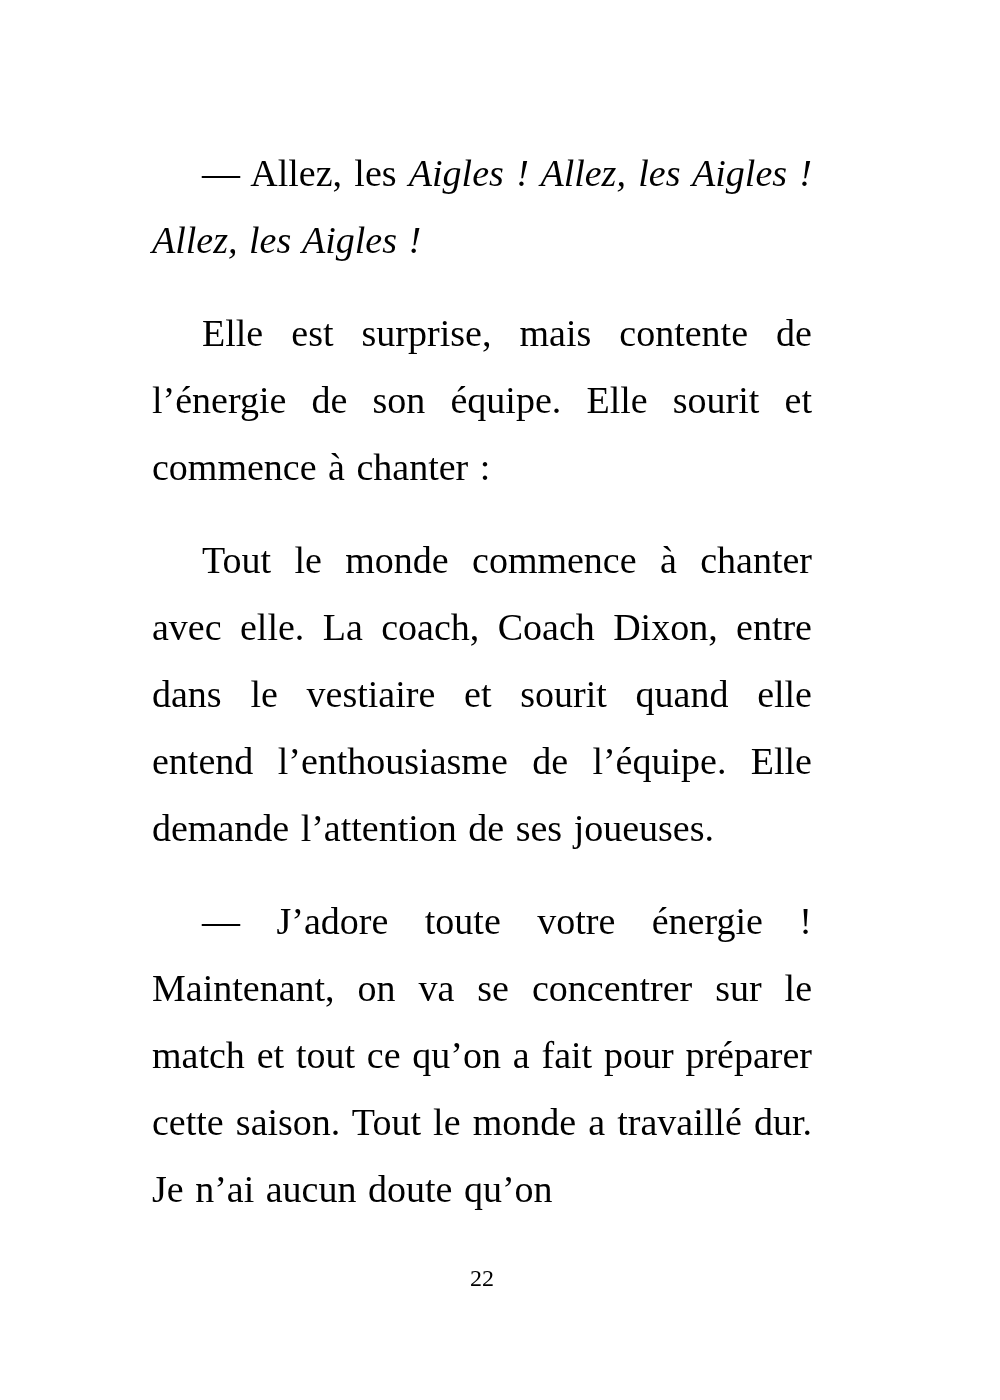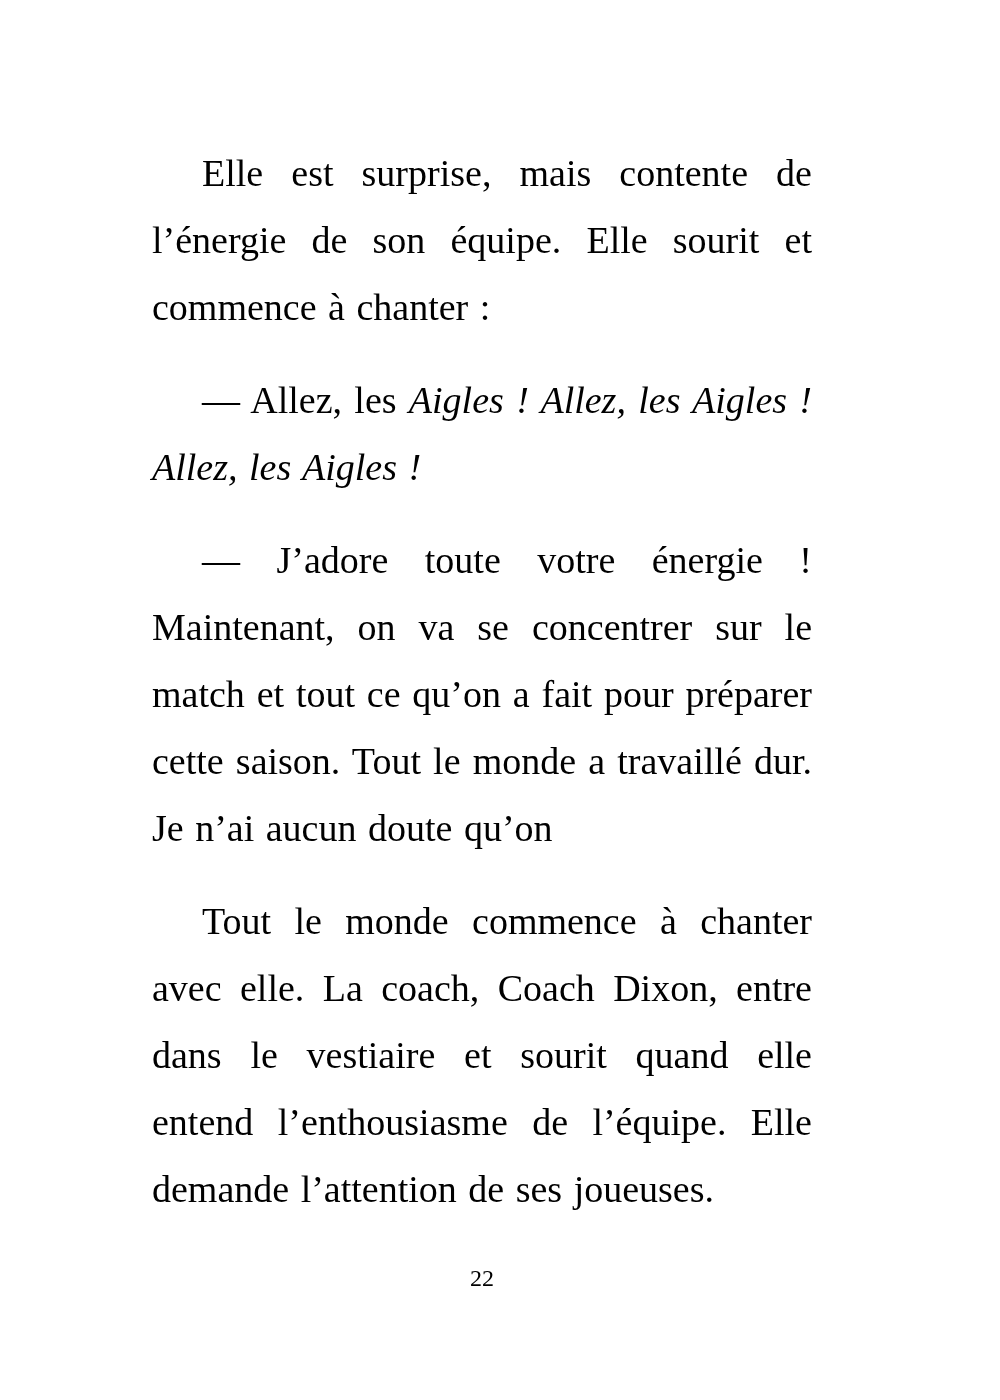--- a/index.html
+++ b/index.html
@@ -44,22 +44,22 @@
     width: 660px;
     text-align: center;
     font-size: 24px;
     line-height: 1;
   }
 </style>
 </head>
 <body>
 
 <div class="text-block">
+  <p class="body-para"><span>— Allez, les </span><span class="italic">Aigles&nbsp;! Allez, les Aigles&nbsp;! Allez, les Aigles&nbsp;!</span></p>
+
   <p class="body-para">Elle est surprise, mais contente de l’énergie de son équipe. Elle sourit et commence à chanter&nbsp;:</p>
 
-  <p class="body-para"><span>— Allez, les </span><span class="italic">Aigles&nbsp;! Allez, les Aigles&nbsp;! Allez, les Aigles&nbsp;!</span></p>
+  <p class="body-para">Tout le monde commence à chanter avec elle. La coach, Coach Dixon, entre dans le vestiaire et sourit quand elle entend l’enthousiasme de l’équipe. Elle demande l’attention de ses joueuses.</p>
 
   <p class="body-para">— J’adore toute votre énergie&nbsp;! Maintenant, on va se concentrer sur le match et tout ce qu’on a fait pour préparer cette saison. Tout le monde a travaillé dur. Je n’ai aucun doute qu’on</p>
-
-  <p class="body-para">Tout le monde commence à chanter avec elle. La coach, Coach Dixon, entre dans le vestiaire et sourit quand elle entend l’enthousiasme de l’équipe. Elle demande l’attention de ses joueuses.</p>
 </div>
 
 <div class="folio">22</div>
 
 </body></html>

